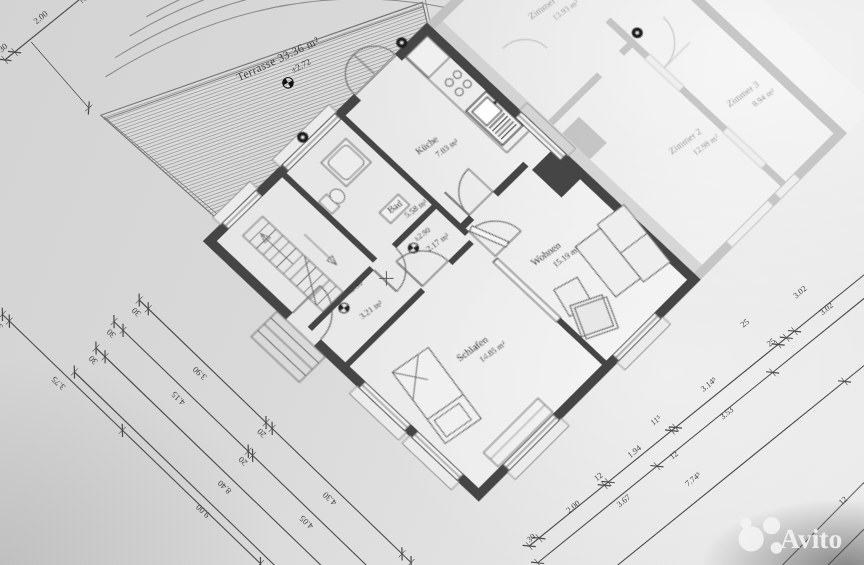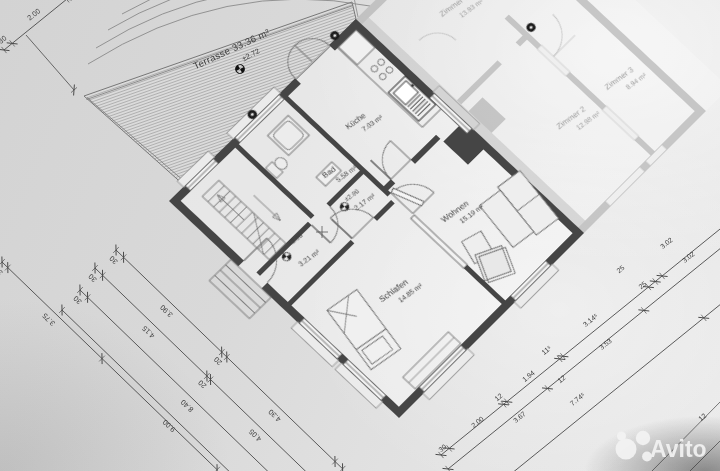--- a/index.html
+++ b/index.html
@@ -1,15 +1,15 @@
 <!DOCTYPE html>
 <html><head><meta charset="utf-8"><style>
 html,body{margin:0;padding:0;}
 #stage{position:relative;width:720px;height:471px;overflow:hidden;
- background:#d9d9d9;font-family:Liberation Sans, sans-serif;}
+ background:#d9d9d9;font-family:Liberation Serif, serif;}
 #bg1{position:absolute;inset:0;background:
  radial-gradient(ellipse 430px 300px at 620px 50px, rgba(255,255,255,0.6), rgba(255,255,255,0) 72%),
  radial-gradient(ellipse 340px 260px at 560px 310px, rgba(255,255,255,0.38), rgba(255,255,255,0) 75%),
  linear-gradient(112deg, #d3d3d3 0%, #d9d9d9 38%, #e4e4e4 72%, #eaeaea 100%);}
 #bg2{position:absolute;inset:0;background:
  radial-gradient(ellipse 320px 240px at 0px 471px, rgba(110,110,110,0.22), rgba(110,110,110,0) 72%);}
 #planwrap{position:absolute;left:0;top:0;width:600px;height:650px;
  transform-origin:0 0;transform:matrix3d(0.729111,-0.693836,0,0.00004318,0.726193,0.684734,0,-0.00000994,0,0,1,0,-49.1498,133.4367,0,0.997670);filter:blur(0.35px);}
 #overlay,#terr,#wm{position:absolute;left:0;top:0;}
 #overlay{filter:blur(0.25px);}

